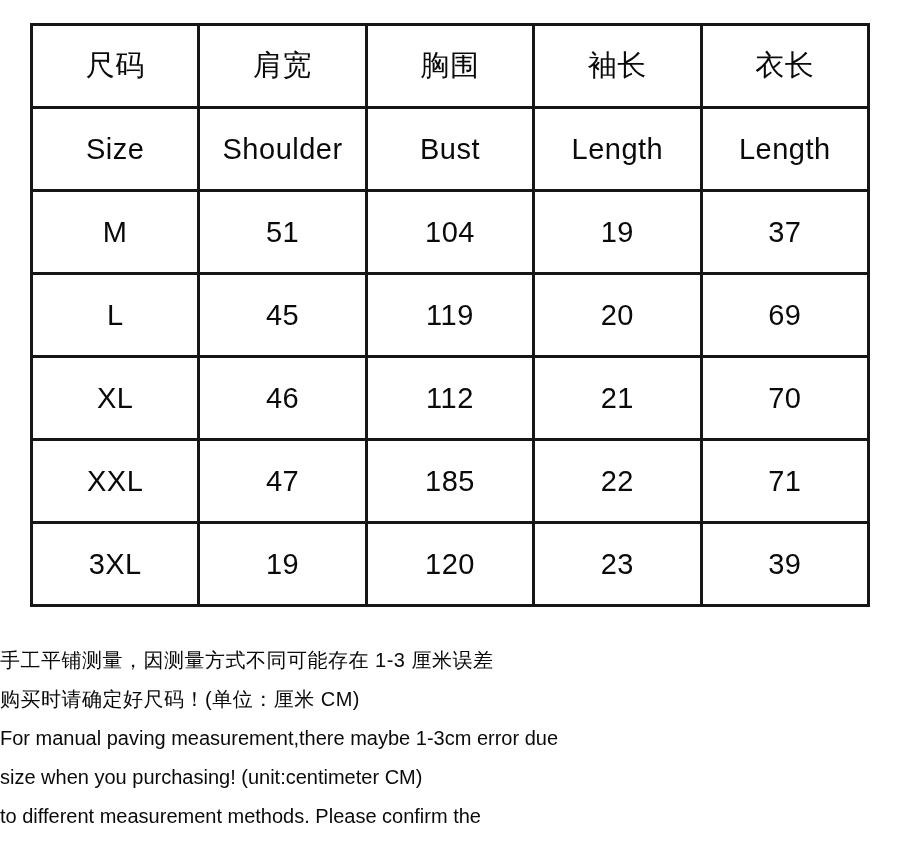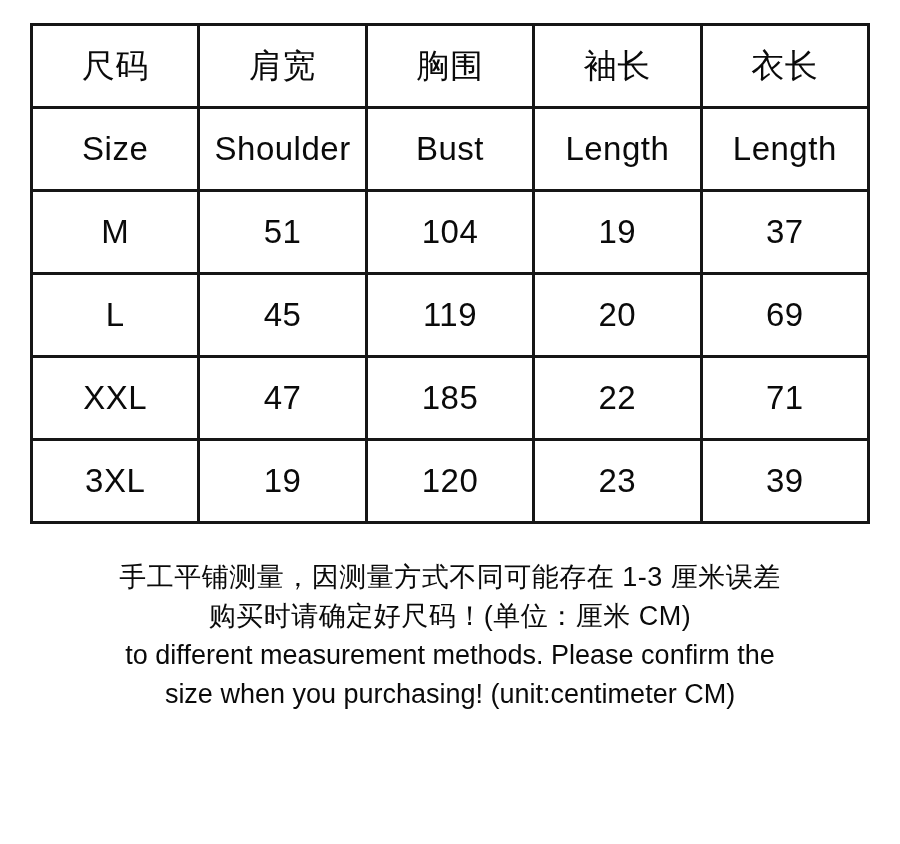--- a/index.html
+++ b/index.html
@@ -21,30 +21,29 @@
     border-collapse: collapse;
     table-layout: fixed;
     width: 840px;
     margin-left: 30px;
   }
   table.size-chart td {
     border: 3px solid #161616;
     height: 78px;
     text-align: center;
     vertical-align: middle;
-    font-size: 33px;
+    font-size: 29px;
     font-weight: 400;
     letter-spacing: 0.5px;
     overflow: hidden;
     white-space: nowrap;
   }
   .notes {
     margin-top: 34px;
-    text-align: center;
-    font-size: 27px;
+    font-size: 20px;
     line-height: 39px;
     color: #0a0a0a;
   }
   .notes .cn {
     letter-spacing: 0.5px;
   }
 </style>
 </head>
 <body>
 
@@ -74,36 +73,44 @@
         <td>37</td>
       </tr>
       <tr>
         <td>L</td>
         <td>45</td>
         <td>119</td>
         <td>20</td>
         <td>69</td>
       </tr>
       <tr>
+        <td>XL</td>
+        <td>46</td>
+        <td>112</td>
+        <td>21</td>
+        <td>70</td>
+      </tr>
+      <tr>
         <td>XXL</td>
         <td>47</td>
         <td>185</td>
         <td>22</td>
         <td>71</td>
       </tr>
       <tr>
         <td>3XL</td>
         <td>19</td>
         <td>120</td>
         <td>23</td>
         <td>39</td>
       </tr>
     </tbody>
   </table>
 
   <div class="notes">
     <div class="cn">手工平铺测量，因测量方式不同可能存在 1-3 厘米误差</div>
     <div class="cn">购买时请确定好尺码！(单位：厘米 CM)</div>
+    <div class="en">For manual paving measurement,there maybe 1-3cm error due</div>
+    <div class="en">size when you purchasing! (unit:centimeter CM)</div>
     <div class="en">to different measurement methods. Please confirm the</div>
-    <div class="en">size when you purchasing! (unit:centimeter CM)</div>
   </div>
 
 </div>
 
 </body></html>

